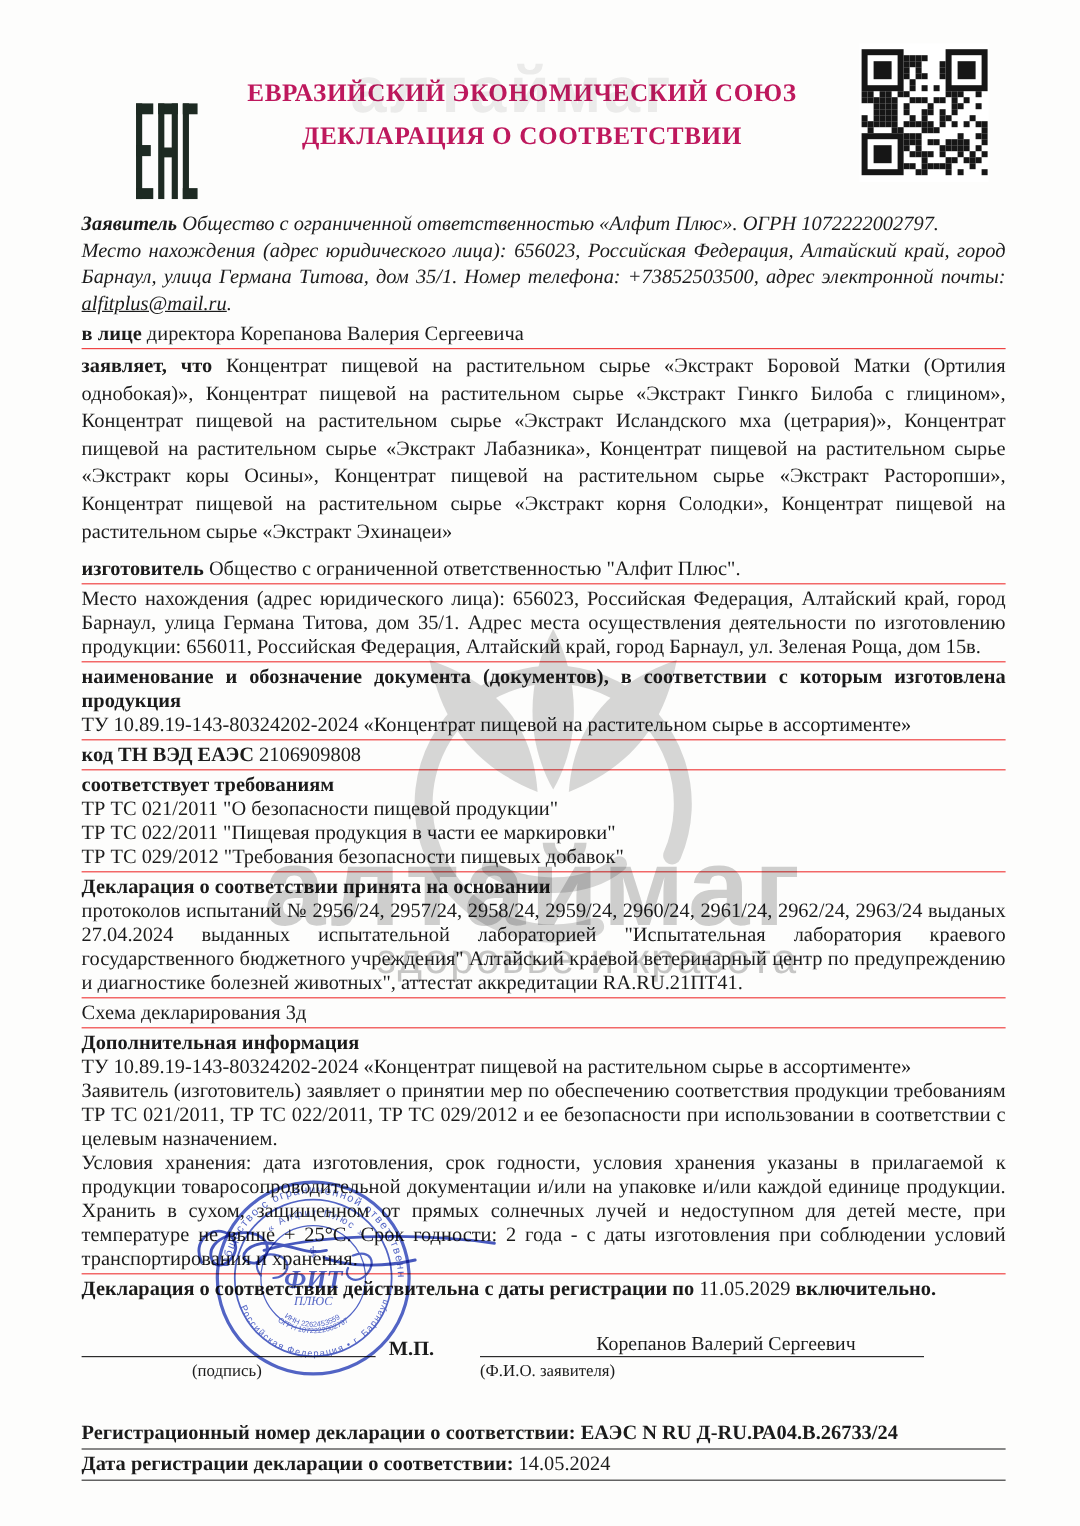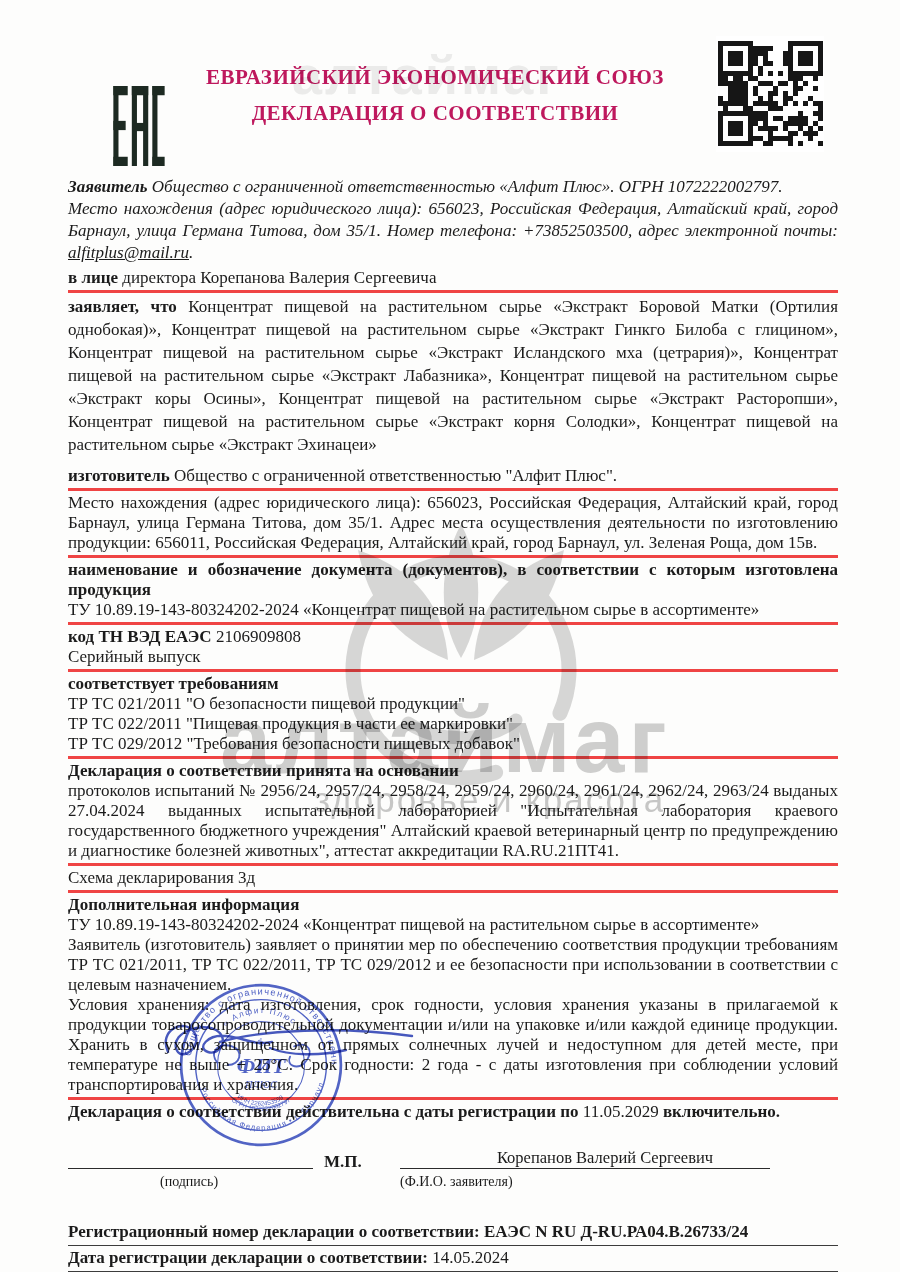--- a/index.html
+++ b/index.html
@@ -5,21 +5,21 @@
   html,body{margin:0;padding:0;background:#e9e9e9;}
   .page{position:relative;width:900px;height:1272px;background:#fdfdfc;margin:0 auto;
         font-family:"Liberation Serif","DejaVu Serif",serif;color:#1b1b1b;overflow:hidden;}
   
   .eac{position:absolute;left:112px;top:86px;}
   .title{position:absolute;left:150px;right:180px;top:60px;text-align:center;
          font-weight:bold;font-size:21px;line-height:1.7;letter-spacing:.5px;color:#be185d;}
   .qr{position:absolute;left:716px;top:36px;}
   
   .content{position:absolute;left:68px;top:176px;width:770px;font-size:17px;}
-  .sec{border-bottom:3px solid #ef4444;padding-bottom:2px;margin-bottom:2px;}
+  .sec{border-bottom:1px solid #ef4444;padding-bottom:2px;margin-bottom:2px;}
   .sec.norule{border-bottom:none;}
   p.para{margin:0;line-height:20px;}
   p.j{text-align:justify;}
   .lh22 p.para{line-height:22px;font-style:italic;}
   .lh23 p.para{line-height:23px;}
   .b{font-weight:bold;}
   .email{text-decoration:underline;}
   .gap6{height:6px;}
   
   .sigblock{position:relative;height:92px;margin-top:4px;}
@@ -255,21 +255,20 @@
     </div>
 
     <div class="sec">
       <p class="para j b">наименование и обозначение документа (документов), в соответствии с которым изготовлена продукция</p>
       <p class="para">ТУ 10.89.19-143-80324202-2024 «Концентрат пищевой на растительном сырье в ассортименте»</p>
     </div>
 
     <div class="sec">
       <p class="para"><span class="b">код ТН ВЭД ЕАЭС</span>
         <span>2106909808</span></p>
-      <p class="para">Серийный выпуск</p>
     </div>
 
     <div class="sec">
       <p class="para b">соответствует требованиям</p>
       <p class="para">ТР ТС 021/2011 "О безопасности пищевой продукции"</p>
       <p class="para">ТР ТС 022/2011 "Пищевая продукция в части ее маркировки"</p>
       <p class="para">ТР ТС 029/2012 "Требования безопасности пищевых добавок"</p>
     </div>
 
     <div class="sec">

